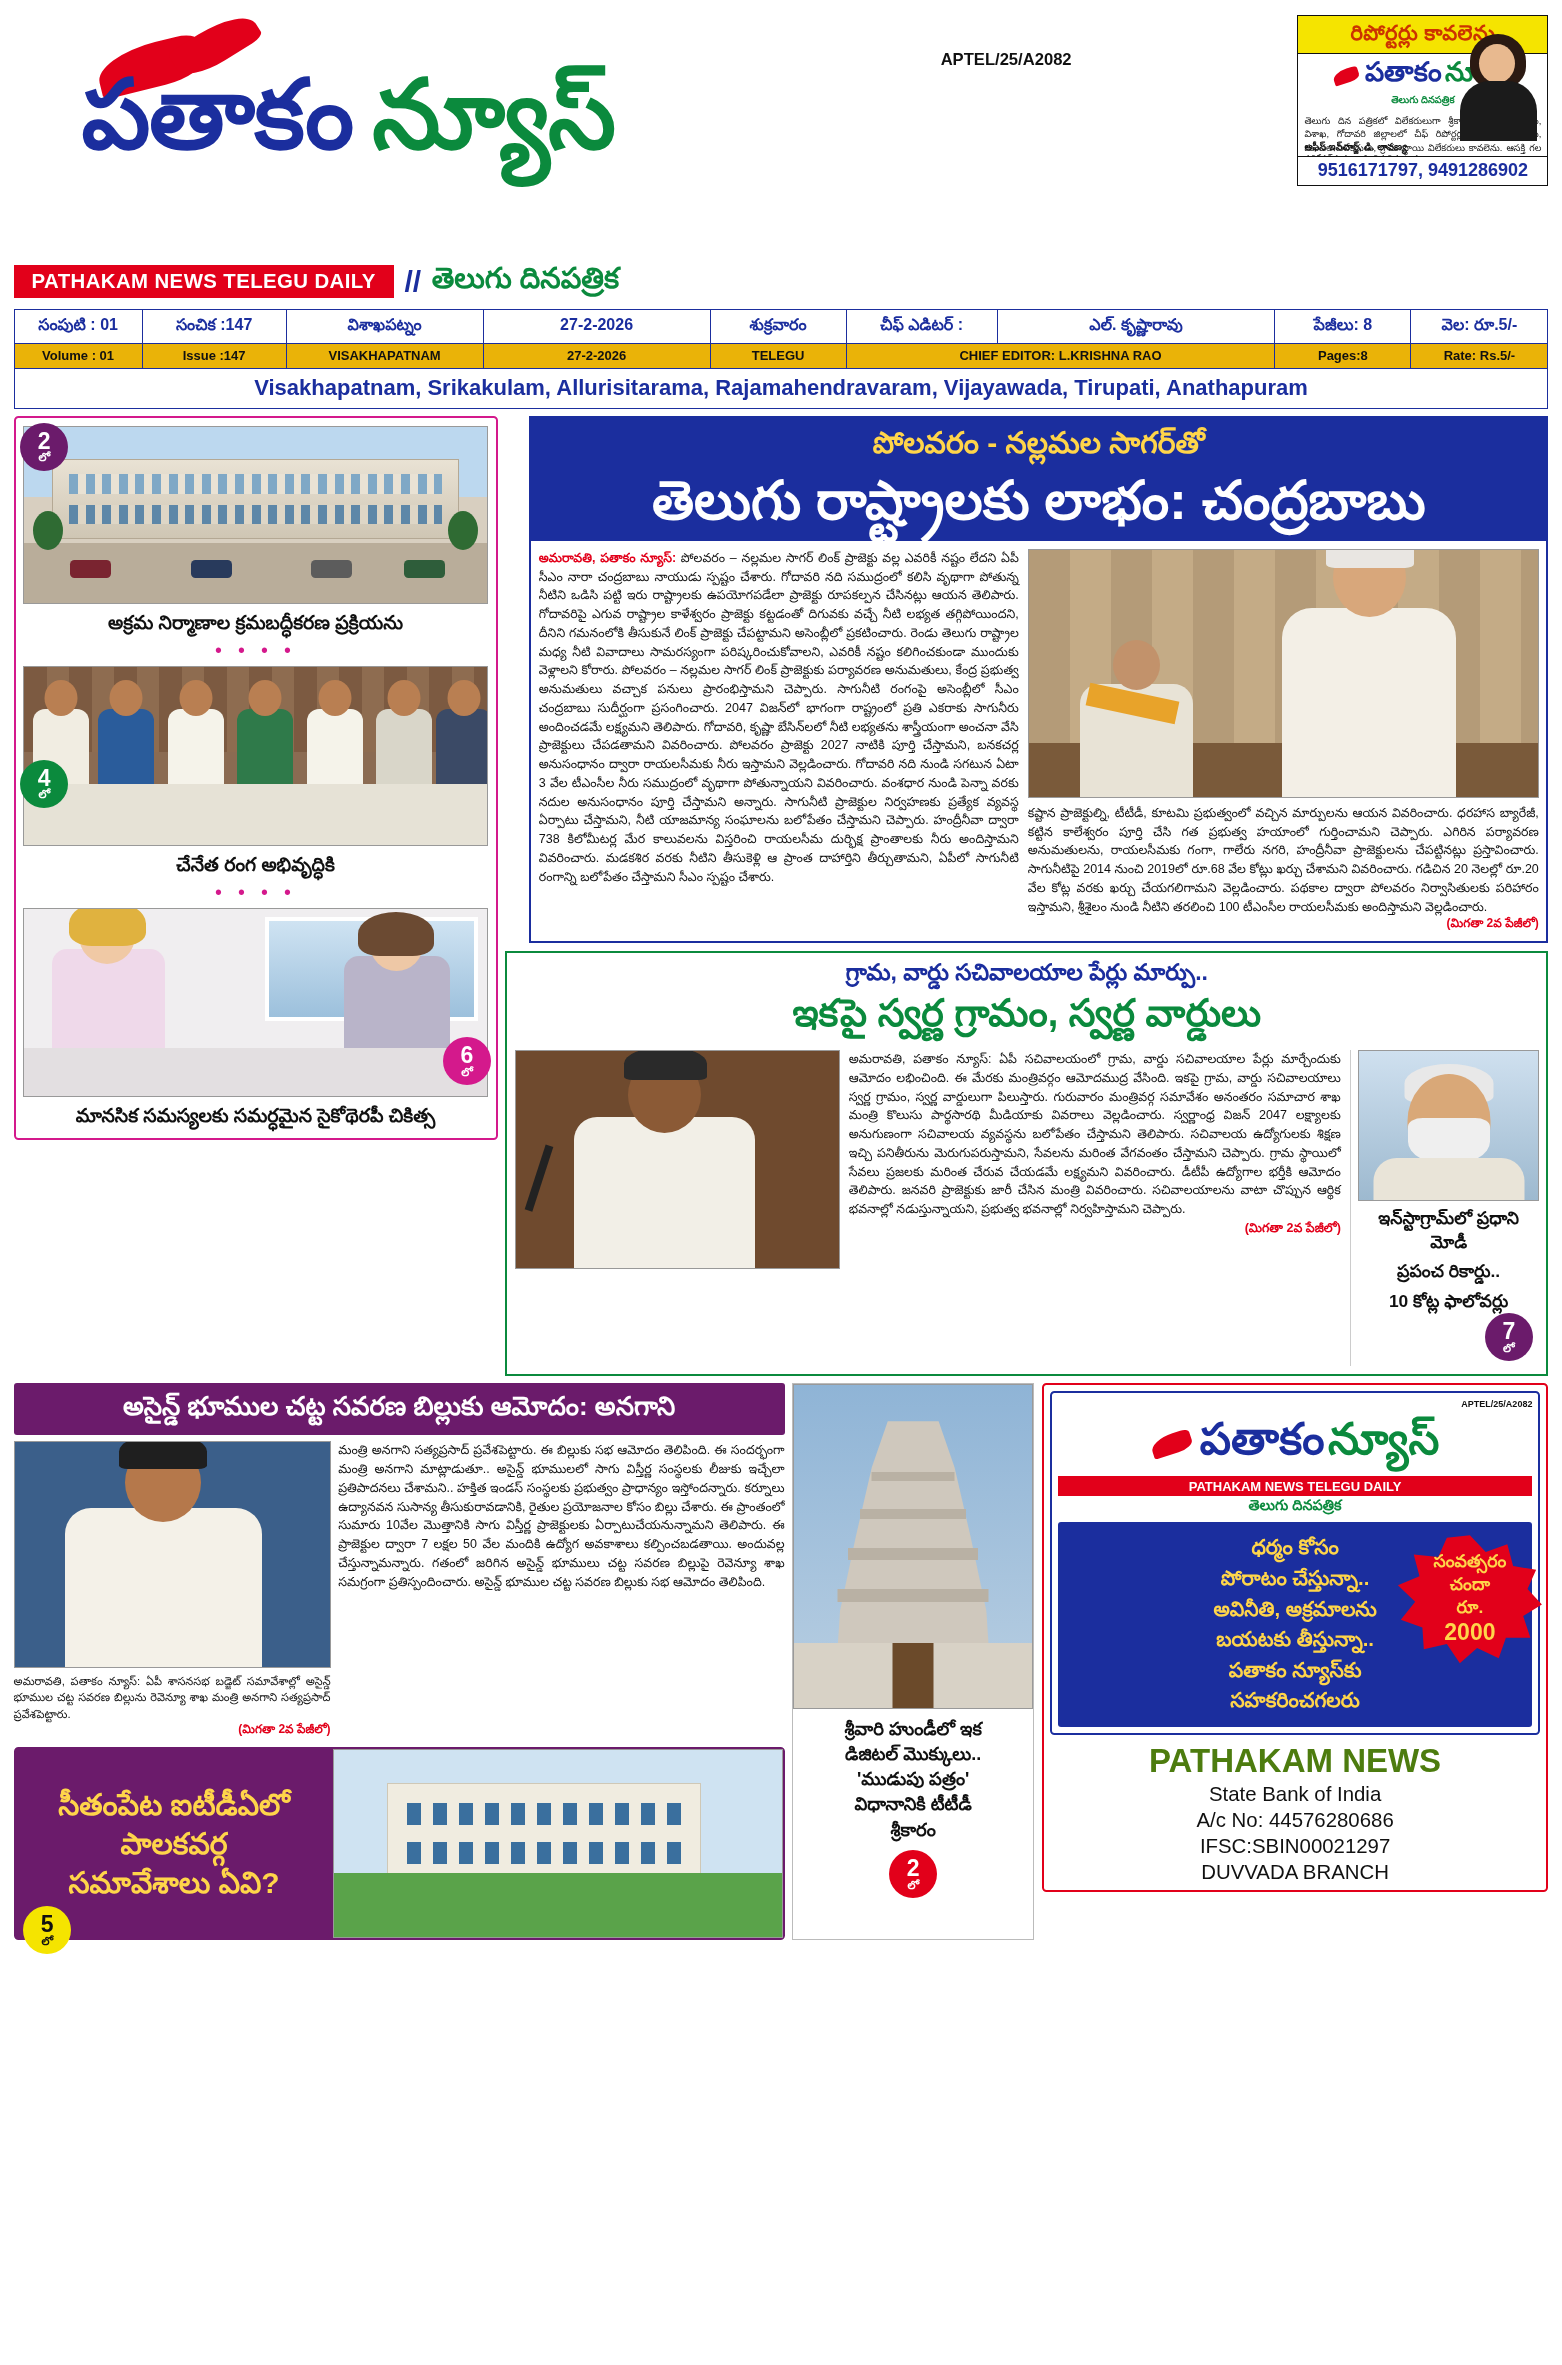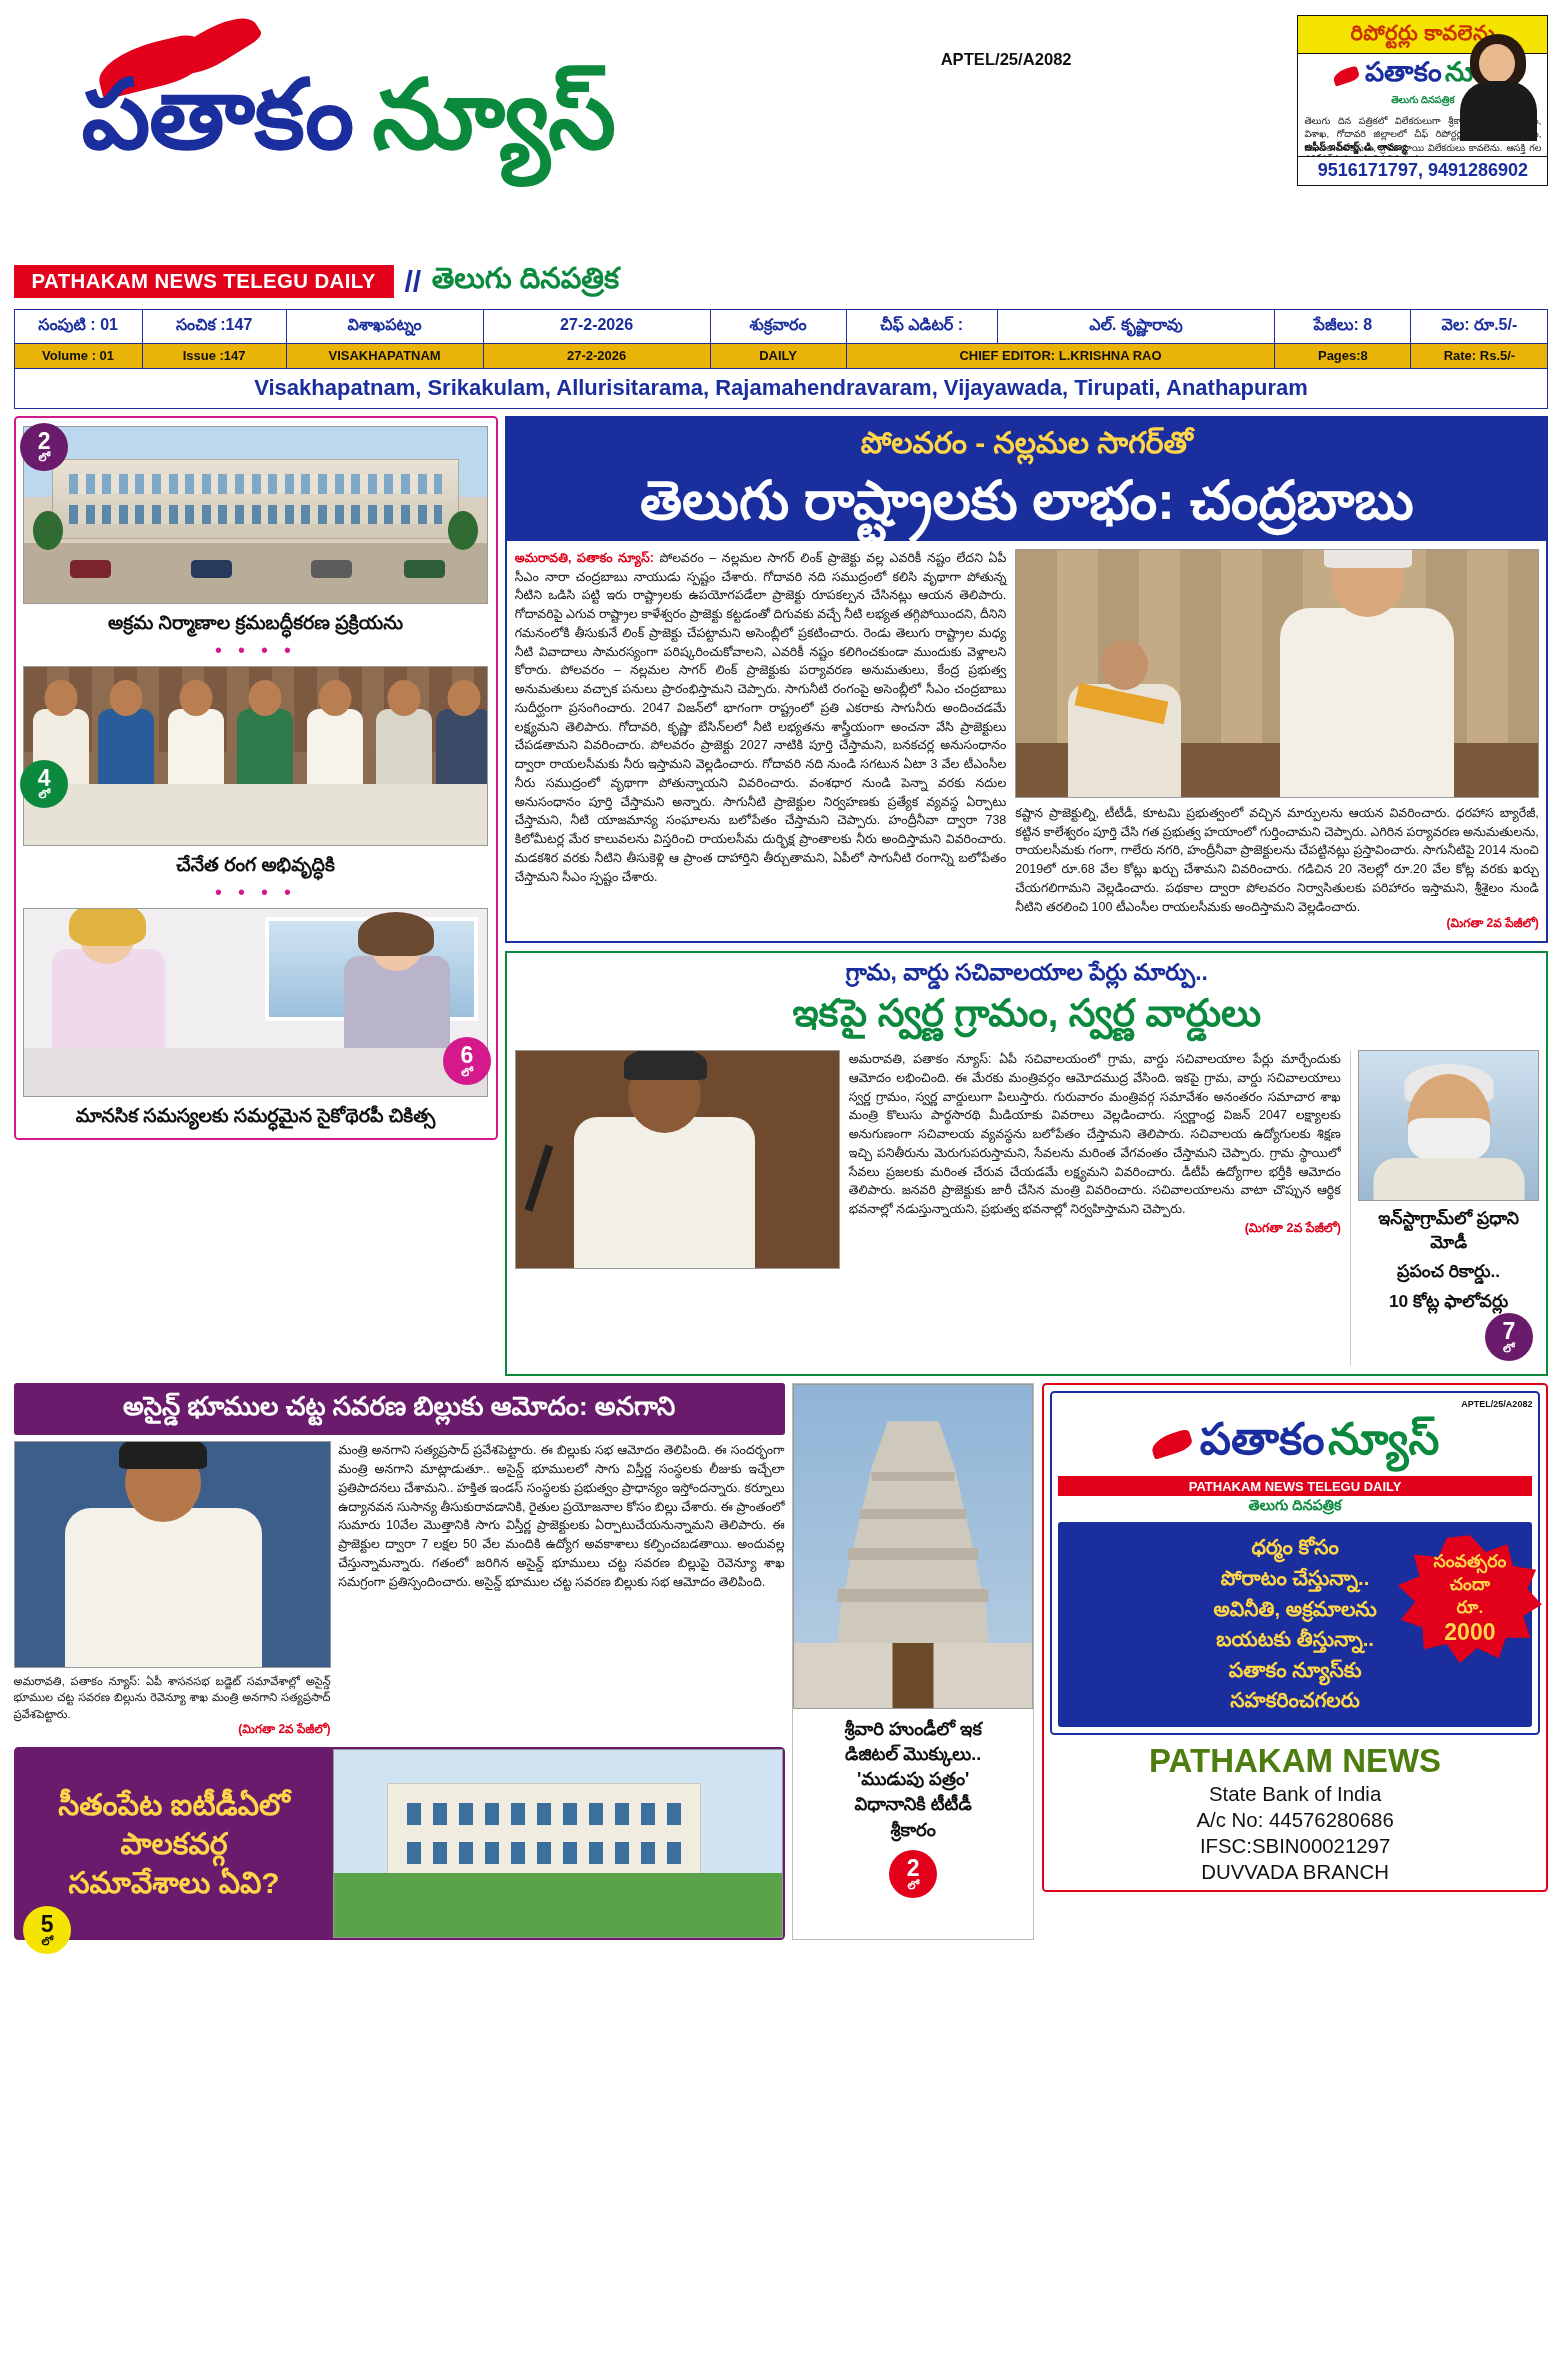--- a/index.html
+++ b/index.html
@@ -200,21 +200,21 @@
     background: linear-gradient(#cfe3f2,#9cc0dc); border: 4.5px solid #fff; }
   .ph-couns .deskl { position: absolute; left: 0; bottom: 0; width: 100%; height: 26%; background: #e3dfe1; }
   .ph-couns .w1p { position: absolute; left: 6%; bottom: 18%; width: 113px; height: 113px; background: #efd9ea; border-radius: 15px 15px 0 0; }
   .ph-couns .w1p:before { content:""; position:absolute; left: 27px; top: -41px; width: 56px; height: 56px; border-radius: 50%; background: #f0c9a5; }
   .ph-couns .w1p:after { content:""; position:absolute; left: 16.6px; top: -48px; width: 77px; height: 45px; border-radius: 50% 50% 30% 30%; background: #e0b23f; }
   .ph-couns .w2p { position: absolute; right: 8%; bottom: 18%; width: 106px; height: 106px; background: #b9b4c9; border-radius: 15px 15px 0 0; }
   .ph-couns .w2p:before { content:""; position:absolute; left: 26px; top: -38px; width: 53px; height: 53px; border-radius: 50%; background: #eec8a6; }
   .ph-couns .w2p:after { content:""; position:absolute; left: 13.6px; top: -44px; width: 76px; height: 44px; border-radius: 50% 50% 28% 28%; background: #6b4a32; }
 
   
-  .lead-box { border: 2.3px solid #1b2e9e; }
+  .lead-box { border: 2.3px solid #1b2e9e; margin-left: 24px; }
   .lead-kicker {
     background: #1b2e9e; color: #ffd54a; font-weight: bold; font-size: 30px;
     text-align: center; padding: 7.6px 0 4.5px;
   }
   .lead-head {
     background: #1b2e9e; color: #fff; font-weight: bold; font-size: 54px;
     text-align: center; padding: 0 0 10.6px; line-height: 1.1;
   }
   .lead-body { display: flex; gap: 9px; padding: 7.6px; }
   .lead-text {
@@ -383,21 +383,21 @@
     <div class="w7">చీఫ్ ఎడిటర్ :</div>
     <div class="w8">ఎల్. కృష్ణారావు</div>
     <div class="w5">పేజీలు: 8</div>
     <div class="w5">వెల: రూ.5/-</div>
   </div>
   <div class="bar-en">
     <div class="w1">Volume : 01</div>
     <div class="w2">Issue :147</div>
     <div class="w3">VISAKHAPATNAM</div>
     <div class="w4">27-2-2026</div>
-    <div class="w5">DAILY</div>
+    <div class="w5">TELEGU</div>
     <div class="w8">CHIEF EDITOR: L.KRISHNA RAO</div>
     <div class="w5">Pages:8</div>
     <div class="w5">Rate: Rs.5/-</div>
   </div>
   <div class="cities">Visakhapatnam, Srikakulam, Allurisitarama, Rajamahendravaram, Vijayawada, Tirupati, Anathapuram</div>
 
   <div class="main-grid">
 
     <div class="col-left">
       <div class="left-box">

